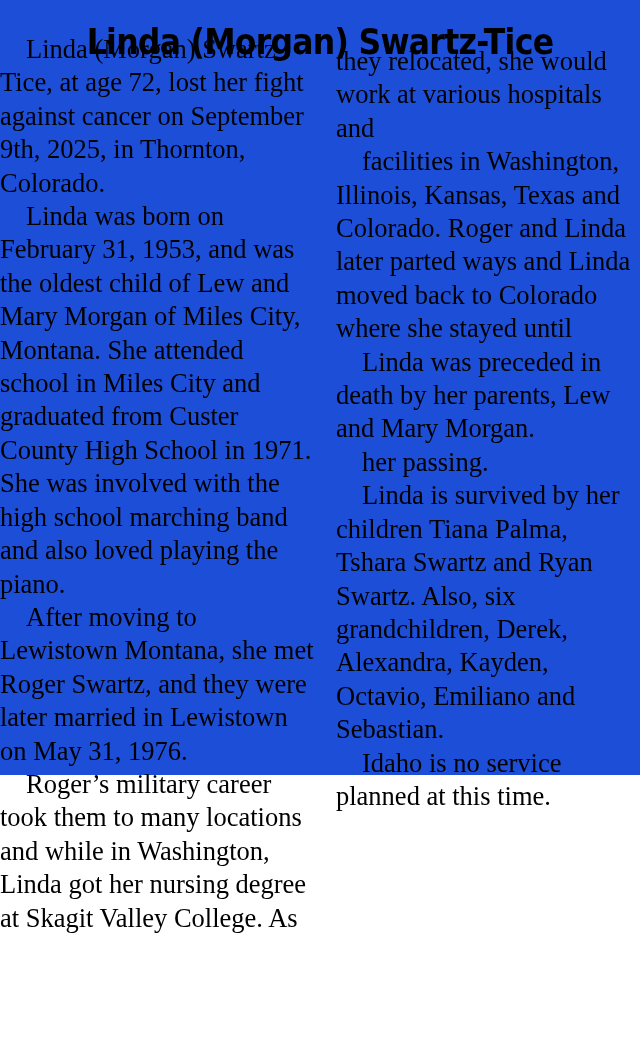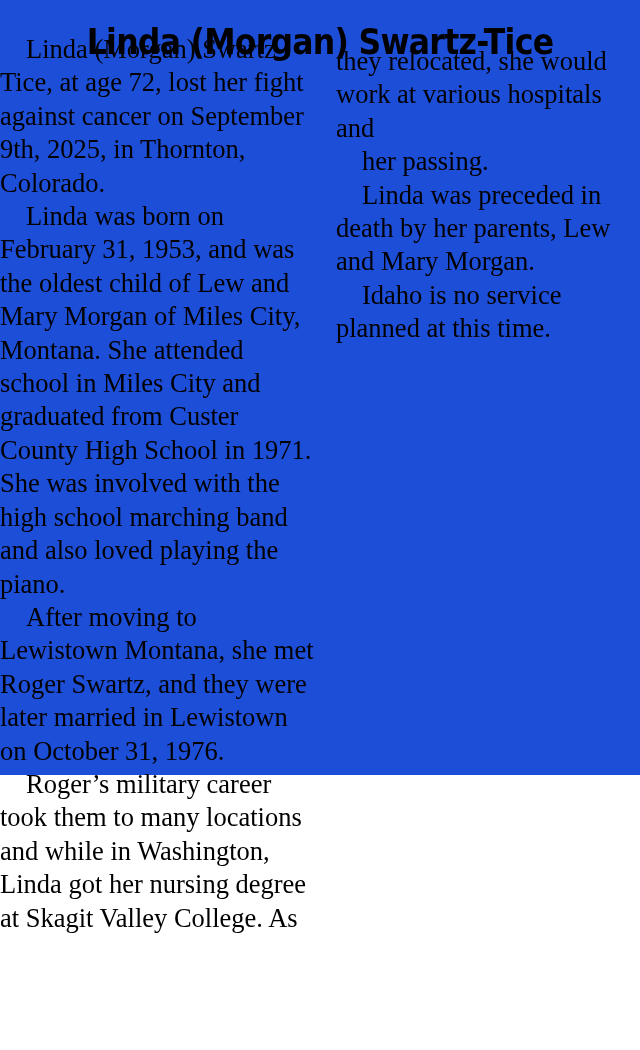--- a/index.html
+++ b/index.html
@@ -88,25 +88,27 @@
 
 <div class="page">
 
   <h1 class="headline">Linda (Morgan) Swartz-Tice</h1>
 
   <div class="columns">
 
     <div class="col col-left">
       <p>Linda (Morgan) Swartz-Tice, at age 72, lost her fight against cancer on September 9th, 2025, in Thornton, Colorado.</p>
       <p>Linda was born on February 31, 1953, and was the oldest child of Lew and Mary Morgan of Miles City, Montana. She attended school in Miles City and graduated from Custer County High School in 1971. She was involved with the high school marching band and also loved playing the piano.</p>
-      <p>After moving to Lewistown Montana, she met Roger Swartz, and they were later married in Lewistown on October 31, 1976.</p>
+      <p>After moving to Lewistown Montana, she met Roger Swartz, and they were later married in Lewistown on May 31, 1976.</p>
       <p>Roger’s military career took them to many locations and while in Washington, Linda got her nursing degree at Skagit Valley College. As</p>
     </div>
 
     <div class="col col-right">
       <p class="no-indent">they relocated, she would work at various hospitals and</p>
+      <p>facilities in Washington, Illinois, Kansas, Texas and Colorado. Roger and Linda later parted ways and Linda moved back to Colorado where she stayed until</p>
+      <p>Linda was preceded in death by her parents, Lew and Mary Morgan.</p>
       <p>her passing.</p>
-      <p>Linda was preceded in death by her parents, Lew and Mary Morgan.</p>
+      <p>Linda is survived by her children Tiana Palma, Tshara Swartz and Ryan Swartz. Also, six grandchildren, Derek, Alexandra, Kayden, Octavio, Emiliano and Sebastian.</p>
       <p>Idaho is no service planned at this time.</p>
     </div>
 
   </div>
 </div>
 
 </body></html>

